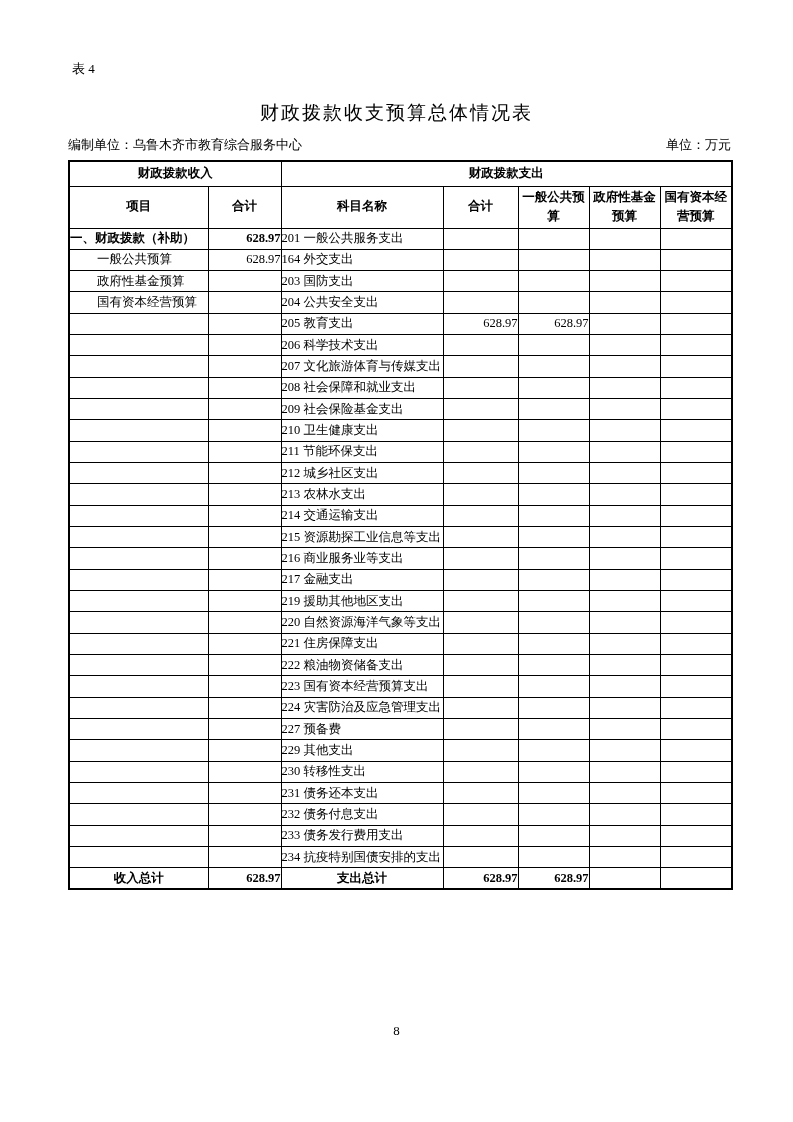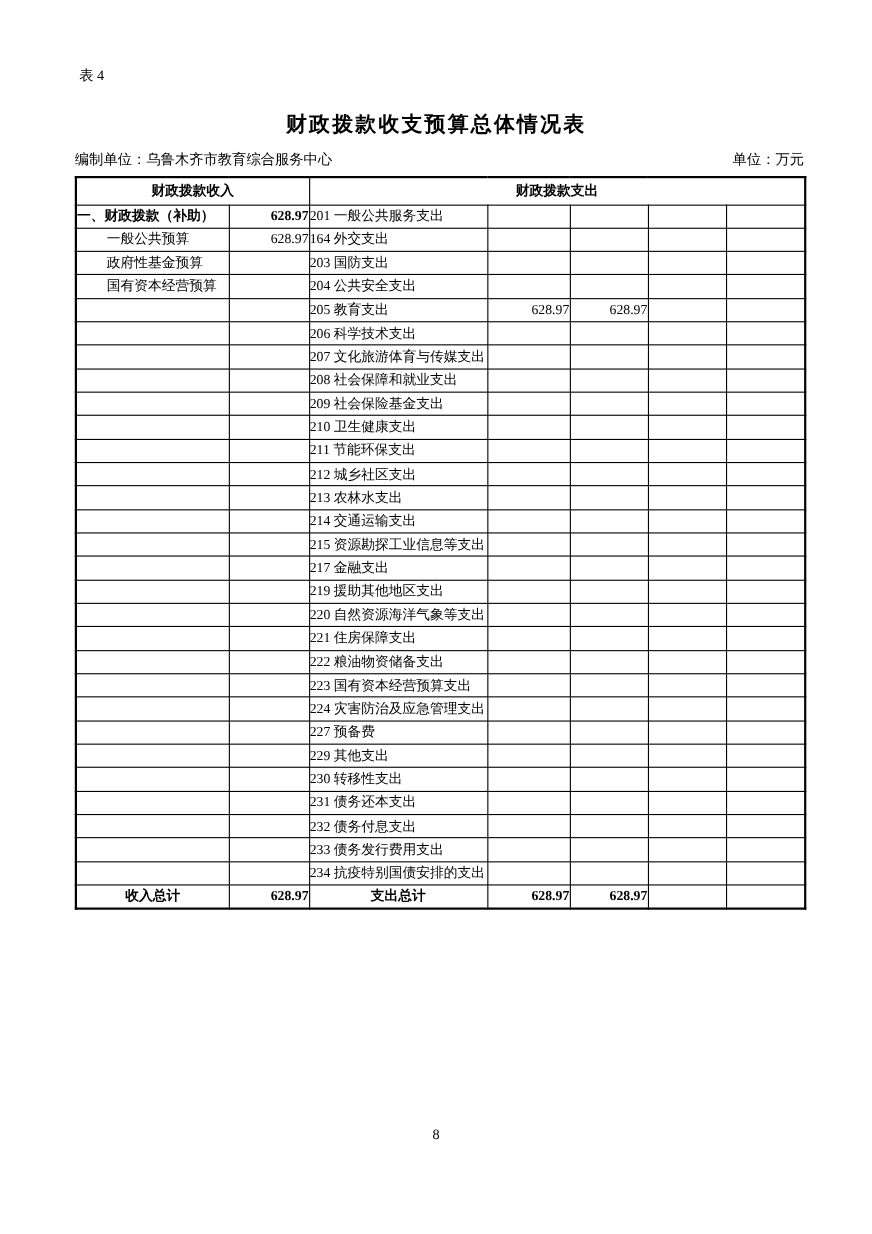--- a/index.html
+++ b/index.html
@@ -21,21 +21,21 @@
     top: 60px;
     font-size: 13px;
   }
   .doc-title {
     position: absolute;
     left: 0;
     top: 100px;
     width: 100%;
     text-align: center;
     font-size: 19px;
-    font-weight: bold;
+    font-weight: normal;
     letter-spacing: 2px;
   }
   .info-line {
     position: absolute;
     left: 68px;
     top: 136px;
     width: 663px;
     display: flex;
     justify-content: space-between;
     font-size: 13px;
@@ -109,20 +109,29 @@
       <col style="width:75px">
       <col style="width:71px">
       <col style="width:71px">
       <col style="width:72px">
     </colgroup>
     <thead>
       <tr class="group-row">
         <th colspan="2">财政拨款收入</th>
         <th colspan="5">财政拨款支出</th>
       </tr>
+      <tr class="colhead-row">
+        <th>项目</th>
+        <th>合计</th>
+        <th>科目名称</th>
+        <th>合计</th>
+        <th>一般公共预算</th>
+        <th>政府性基金预算</th>
+        <th>国有资本经营预算</th>
+      </tr>
     </thead>
     <tbody>
 
     <tr class="data-row">
           <td class="item-cell bold">一、财政拨款（补助）</td>
           <td class="num-cell bold">628.97</td>
           <td class="subject-cell">201 一般公共服务支出</td>
           <td class="num-cell"></td>
           <td class="num-cell"></td>
           <td class="num-cell"></td>
@@ -242,20 +251,29 @@
           <td class="subject-cell">214 交通运输支出</td>
           <td class="num-cell"></td>
           <td class="num-cell"></td>
           <td class="num-cell"></td>
           <td class="num-cell"></td>
         </tr>
         <tr class="data-row">
           <td class="item-cell"></td>
           <td class="num-cell"></td>
           <td class="subject-cell">215 资源勘探工业信息等支出</td>
+          <td class="num-cell"></td>
+          <td class="num-cell"></td>
+          <td class="num-cell"></td>
+          <td class="num-cell"></td>
+        </tr>
+        <tr class="data-row">
+          <td class="item-cell"></td>
+          <td class="num-cell"></td>
+          <td class="subject-cell">216 商业服务业等支出</td>
           <td class="num-cell"></td>
           <td class="num-cell"></td>
           <td class="num-cell"></td>
           <td class="num-cell"></td>
         </tr>
         <tr class="data-row">
           <td class="item-cell"></td>
           <td class="num-cell"></td>
           <td class="subject-cell">217 金融支出</td>
           <td class="num-cell"></td>

